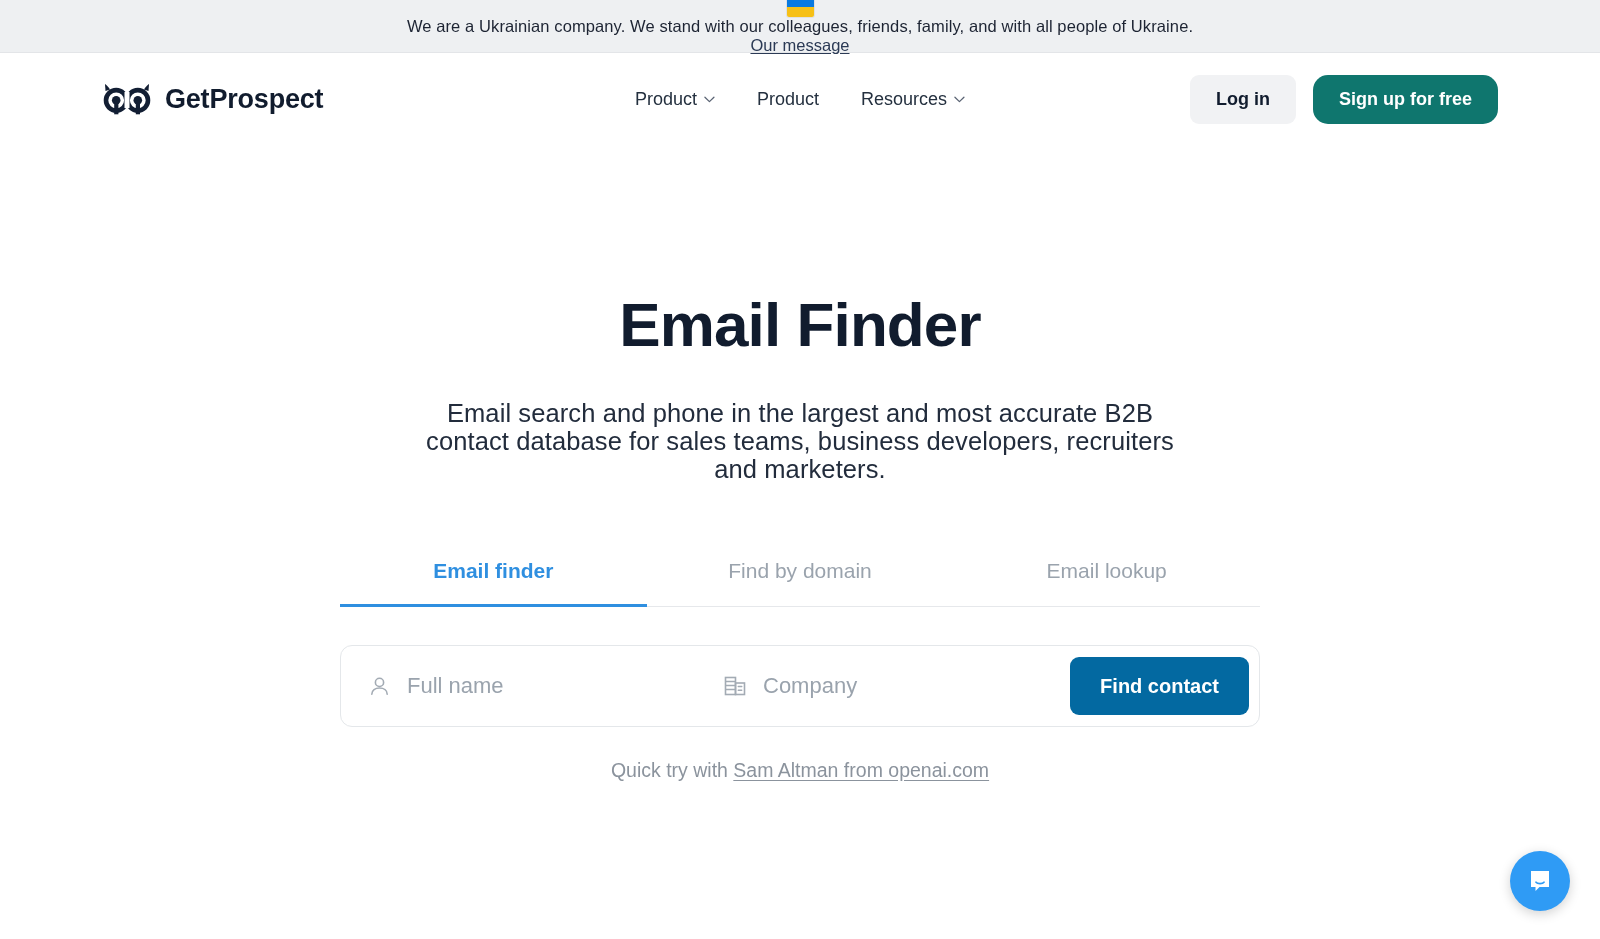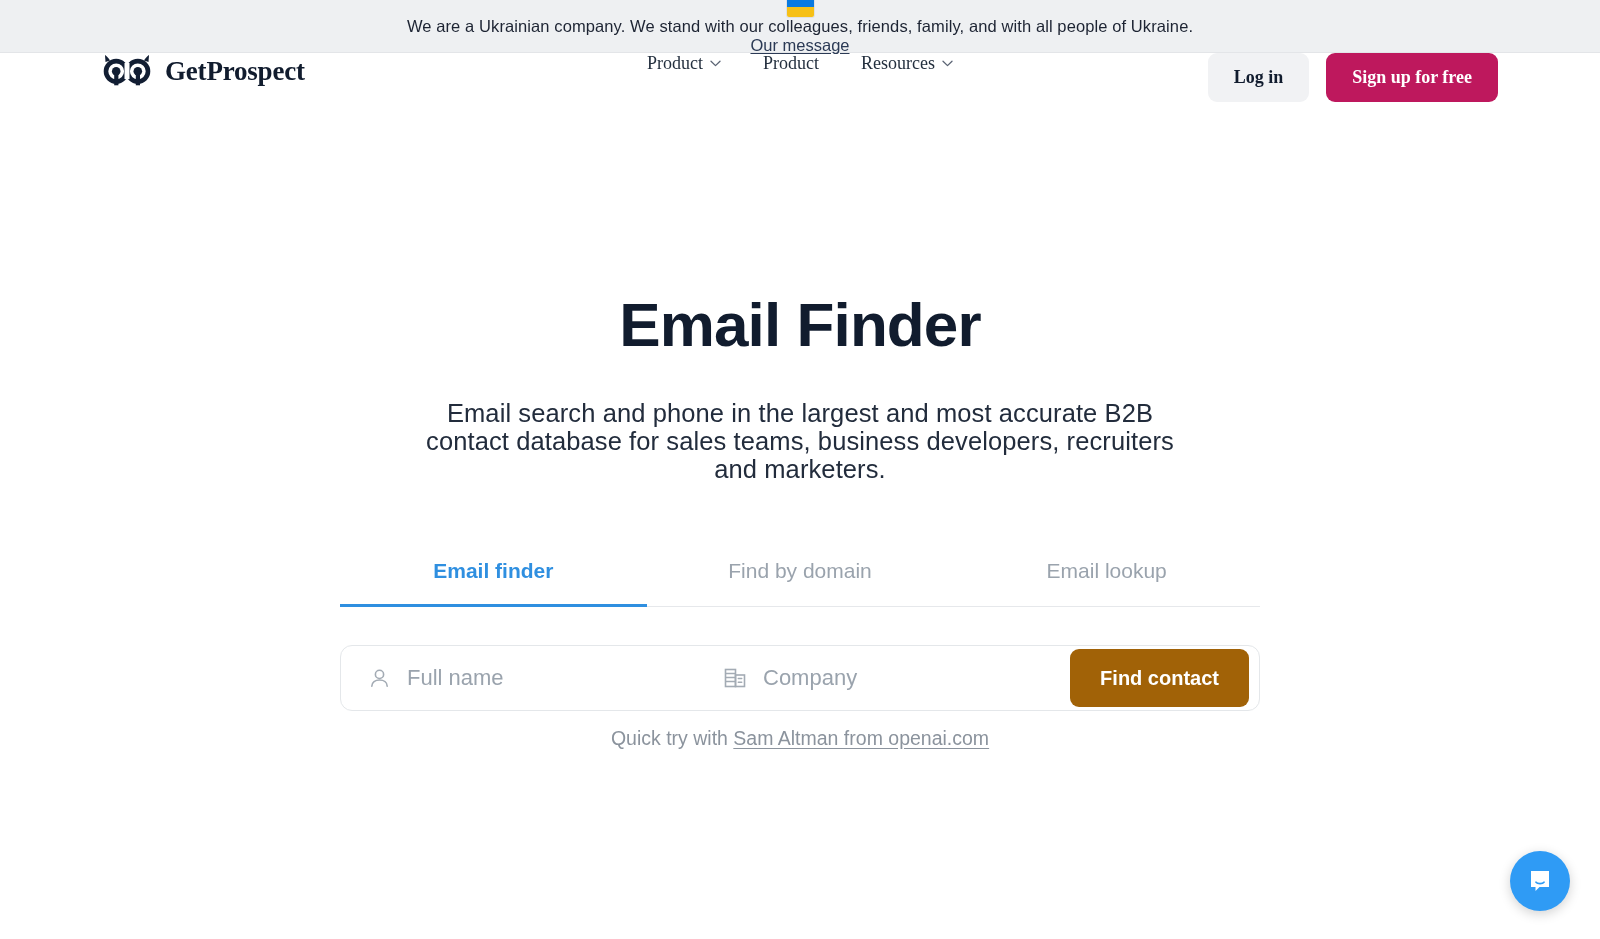--- a/index.html
+++ b/index.html
@@ -45,24 +45,23 @@
     color: #2b3a55;
     text-decoration: underline;
     text-underline-offset: 2px;
     cursor: pointer;
   }
 
   
   .header {
     height: 93px;
     display: flex;
-    align-items: flex-start;
+    align-items: center;
     padding: 0 102px 0 102px;
     position: relative;
-    font-family: Liberation Serif, serif;
   }
   .logo {
     display: flex;
     align-items: center;
     gap: 13px;
     cursor: pointer;
   }
   .logo-mark { width: 50px; height: 36px; flex: none; }
   .logo-text {
     font-size: 27px;
@@ -106,23 +105,23 @@
     border: none;
     border-radius: 9px;
     padding: 14px 26px;
     font-family: inherit;
     font-size: 18px;
     font-weight: 700;
     color: #111c2e;
     cursor: pointer;
   }
   .btn-signup {
-    background: #be185d;
+    background: #0f766e;
     border: none;
-    border-radius: 9px;
+    border-radius: 15px;
     padding: 14px 26px;
     font-family: inherit;
     font-size: 18px;
     font-weight: 700;
     color: #ffffff;
     cursor: pointer;
     white-space: nowrap;
   }
 
   
@@ -165,21 +164,21 @@
   }
   .tab.active {
     color: #2f8fe0;
     font-weight: 700;
     border-bottom-color: #2f8fe0;
   }
 
   
   .searchbox {
     margin-top: 38px;
-    height: 66px;
+    height: 82px;
     border: 1px solid #e4e7ea;
     border-radius: 12px;
     display: flex;
     align-items: center;
     padding: 0 10px 0 27px;
     background: #ffffff;
   }
   .field {
     display: flex;
     align-items: center;
@@ -195,35 +194,35 @@
     background: transparent;
     font-family: inherit;
     font-size: 22px;
     color: #2c3645;
     width: 100%;
     height: 100%;
   }
   .field input::placeholder { color: #9aa3ad; }
   .btn-find {
     margin-left: auto;
-    background: #a16207;
+    background: #0369a1;
     border: none;
     border-radius: 9px;
     height: 58px;
     padding: 0 30px;
     font-family: inherit;
     font-size: 20px;
     font-weight: 700;
     color: #ffffff;
     cursor: pointer;
     white-space: nowrap;
   }
 
   .quicktry {
-    margin-top: 16px;
+    margin-top: 32px;
     text-align: center;
     font-size: 19.5px;
     color: #8b939d;
   }
   .quicktry a {
     color: #8b939d;
     text-decoration: underline;
     text-underline-offset: 3px;
     cursor: pointer;
   }

